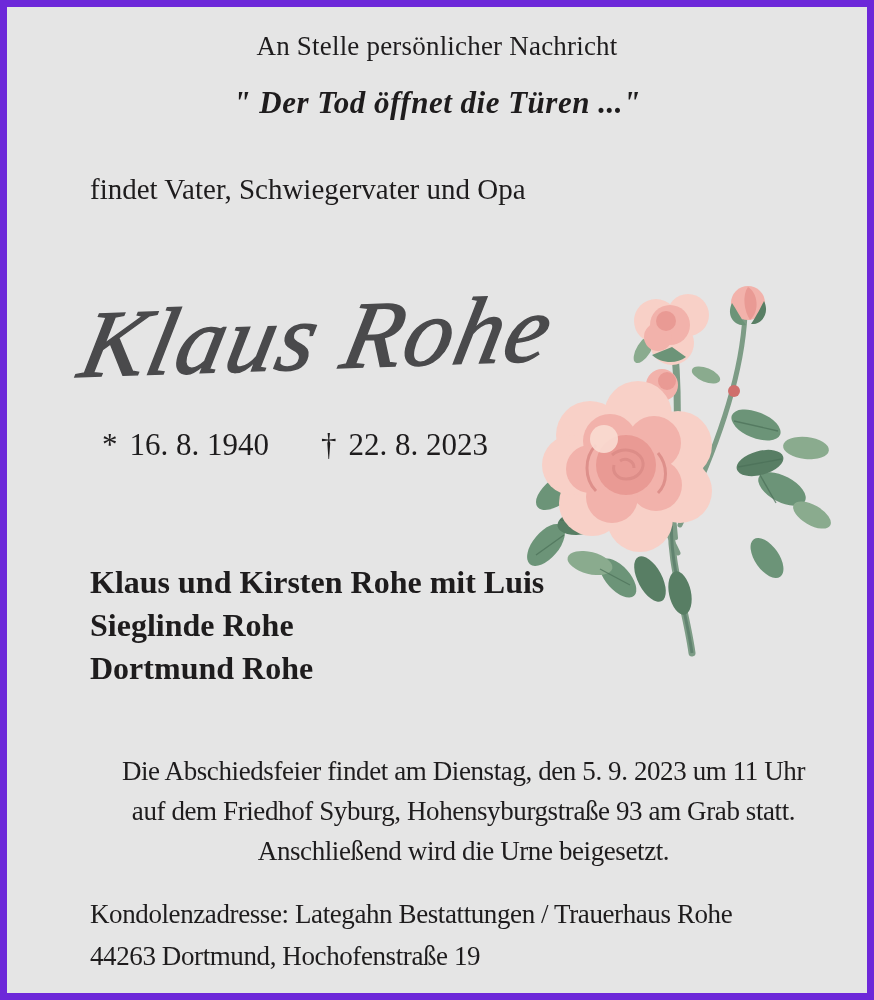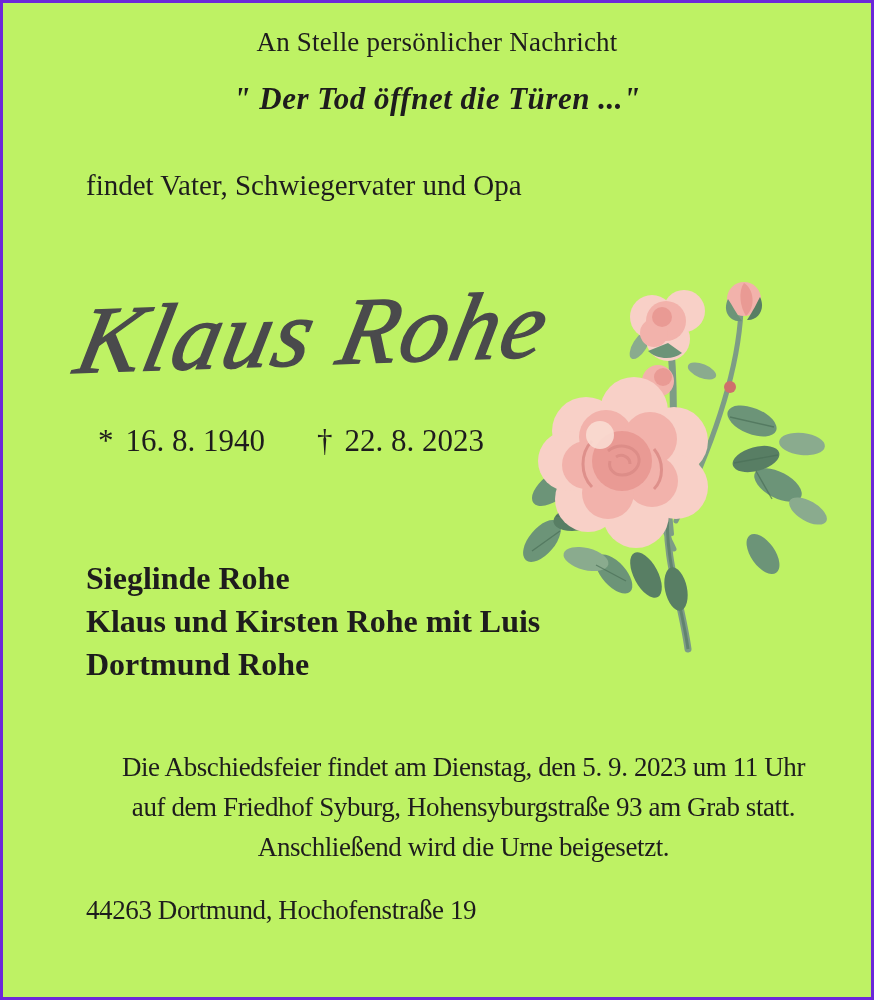--- a/index.html
+++ b/index.html
@@ -5,22 +5,22 @@
   * { margin: 0; padding: 0; box-sizing: border-box; }
   html, body { width: 874px; height: 1000px; }
   body {
     font-family: "Liberation Serif", "DejaVu Serif", serif;
     background: #ffffff;
   }
   .card {
     position: relative;
     width: 874px;
     height: 1000px;
-    background: #bef264;
-    border: 3px solid #6d28d9;
+    background: #e5e5e5;
+    border: 7px solid #6d28d9;
     overflow: hidden;
   }
   .abs { position: absolute; }
   .centered { left: 0; right: 0; text-align: center; }
   .txt { color: #1e1c1d; }
 
   .pre-header {
     top: 24px;
     font-size: 27px;
     letter-spacing: 0.2px;
@@ -192,28 +192,29 @@
         <path d="M92,192 C102,184 116,186 122,196 C126,206 118,216 106,216 C98,216 92,210 94,202"></path>
         <path d="M100,198 C106,194 114,198 114,205"></path>
         <path d="M76,182 C64,194 64,216 76,228"></path>
         <path d="M138,190 C148,202 148,220 138,230"></path>
       </g>
       <circle cx="84" cy="176" r="14" fill="#fadcd2" opacity="0.9"></circle>
     </g>
   </svg>
 
   <div class="abs txt mourners">
+    <div>Klaus und Kirsten Rohe mit Luis</div>
     <div>Sieglinde Rohe</div>
-    <div>Klaus und Kirsten Rohe mit Luis</div>
     <div>Dortmund Rohe</div>
   </div>
 
   <div class="abs txt funeral">
     <div>Die Abschiedsfeier findet am Dienstag, den 5. 9. 2023 um 11 Uhr</div>
     <div>auf dem Friedhof Syburg, Hohensyburgstraße 93 am Grab statt.</div>
     <div>Anschließend wird die Urne beigesetzt.</div>
   </div>
 
   <div class="abs txt condolence">
+    <div>Kondolenzadresse: Lategahn Bestattungen / Trauerhaus Rohe</div>
     <div>44263 Dortmund, Hochofenstraße 19</div>
   </div>
 
 </div>
 
 </body></html>

